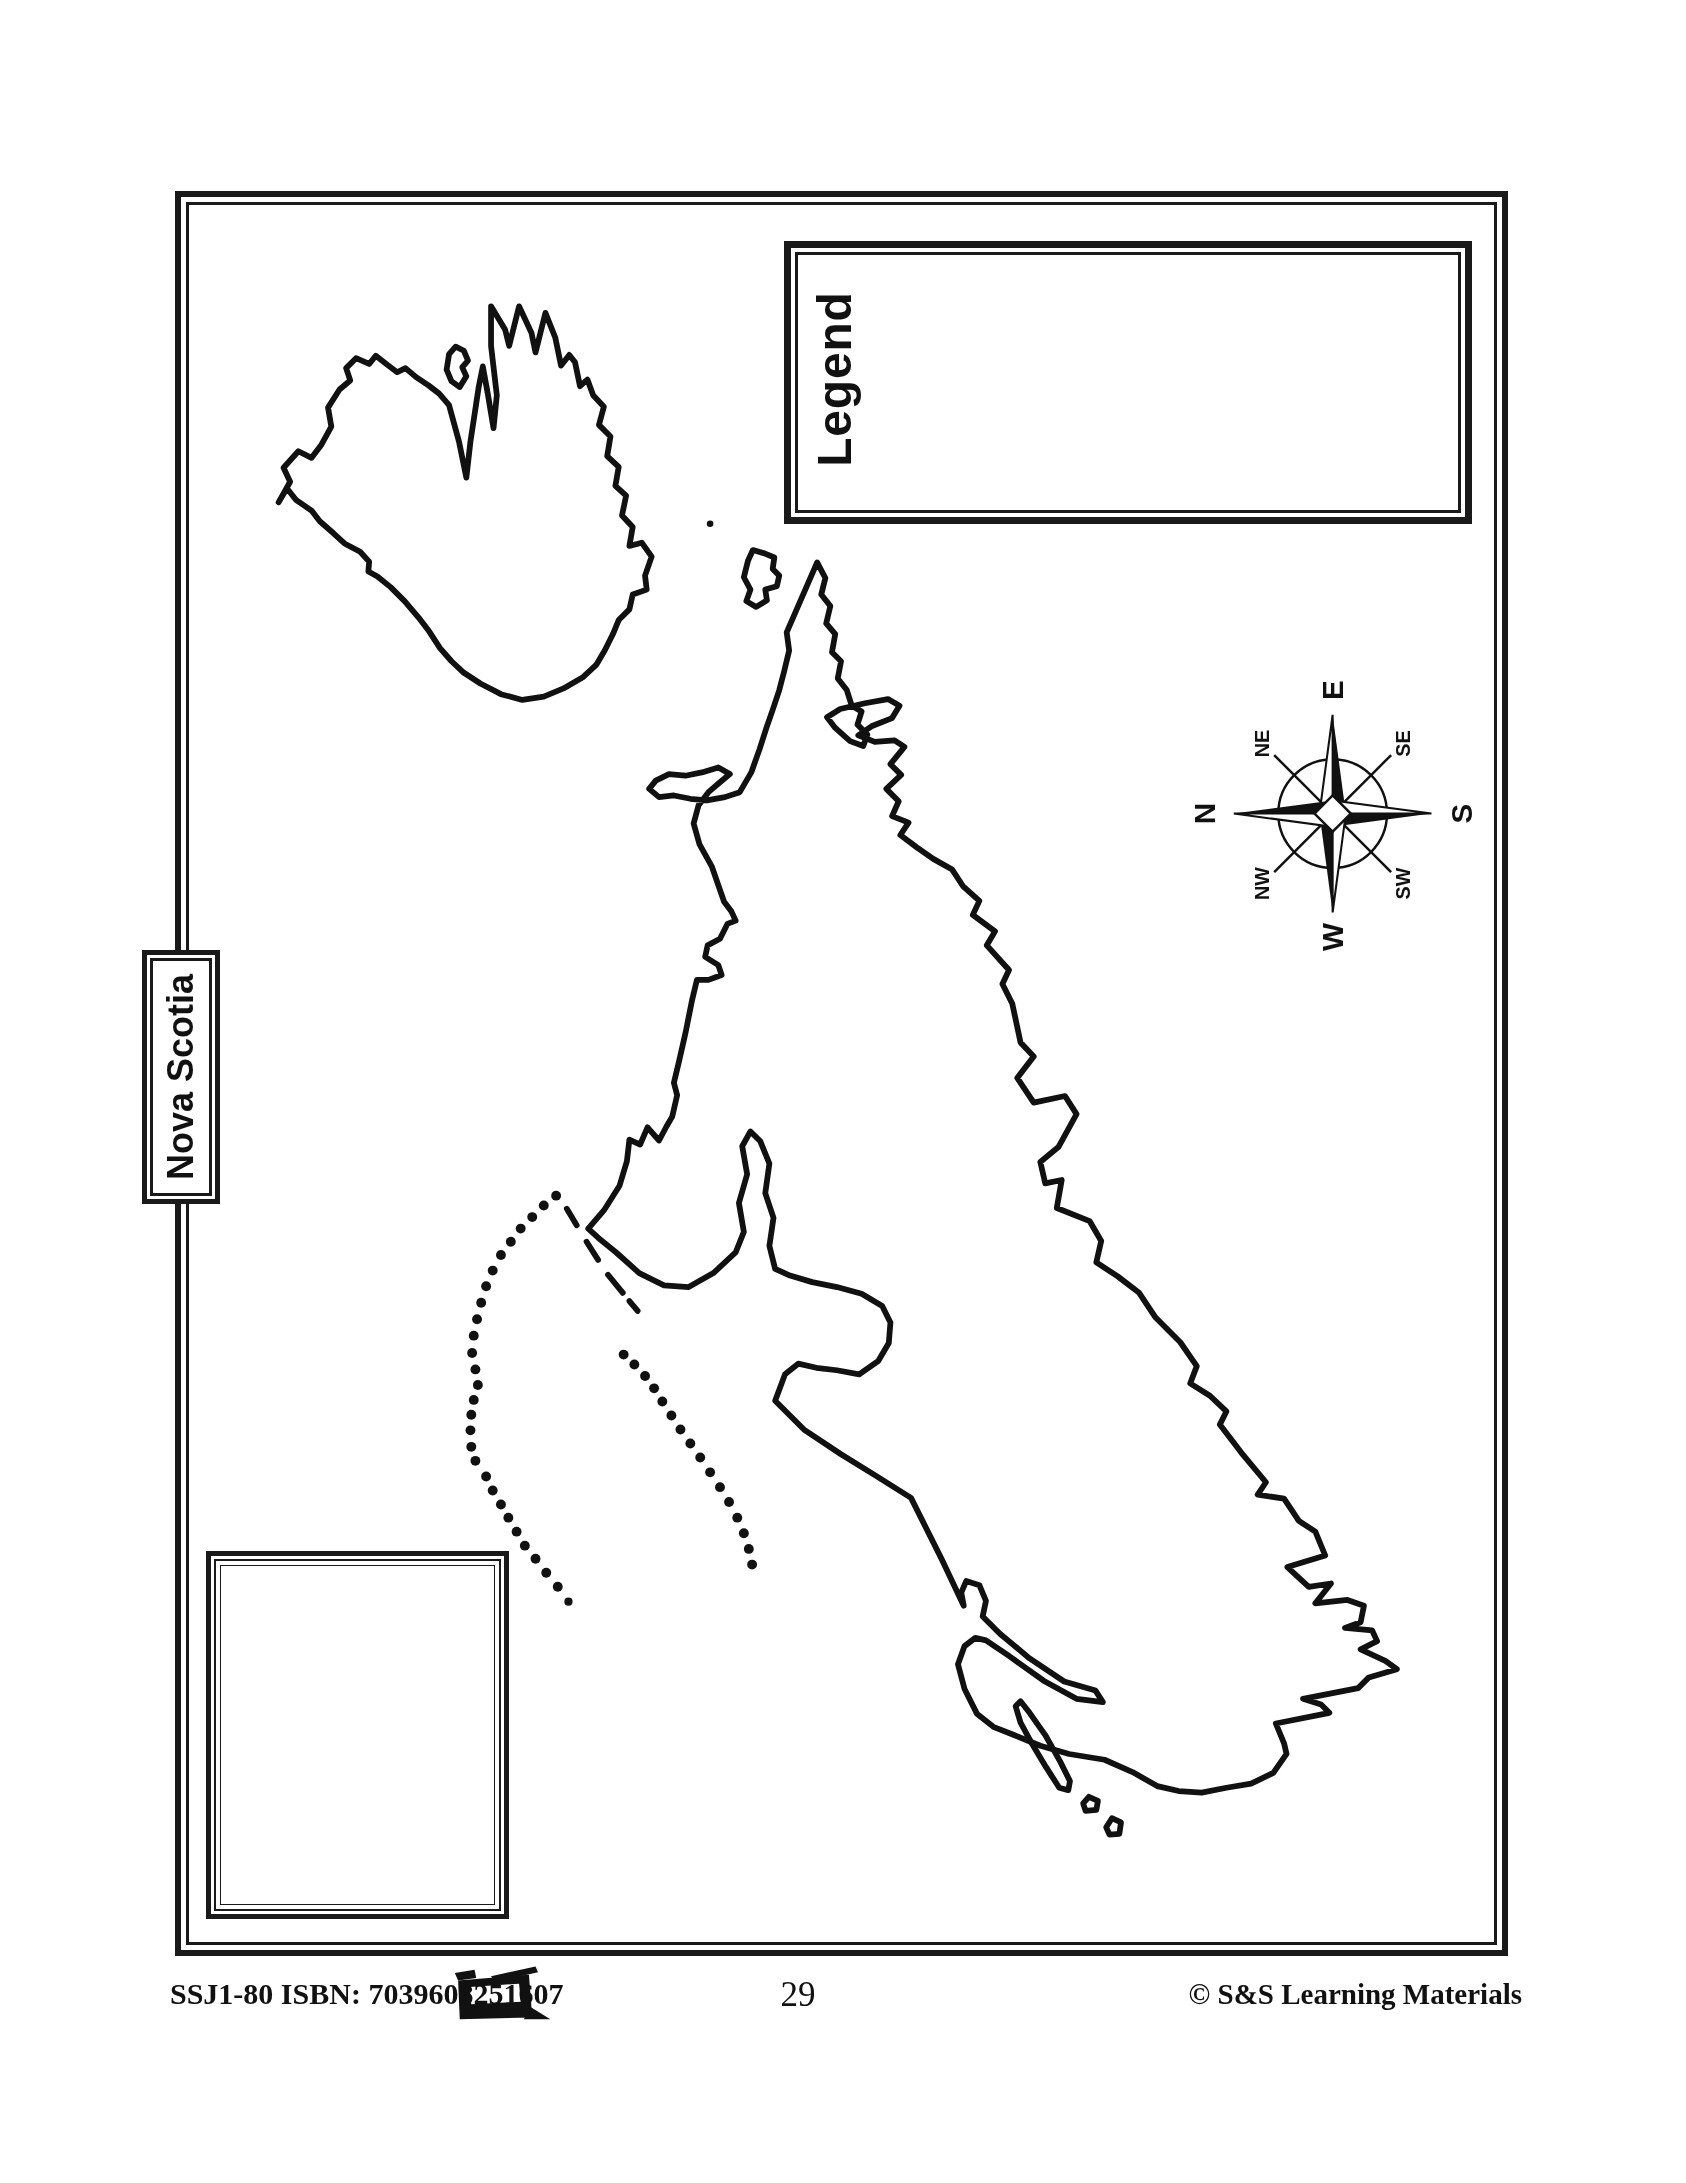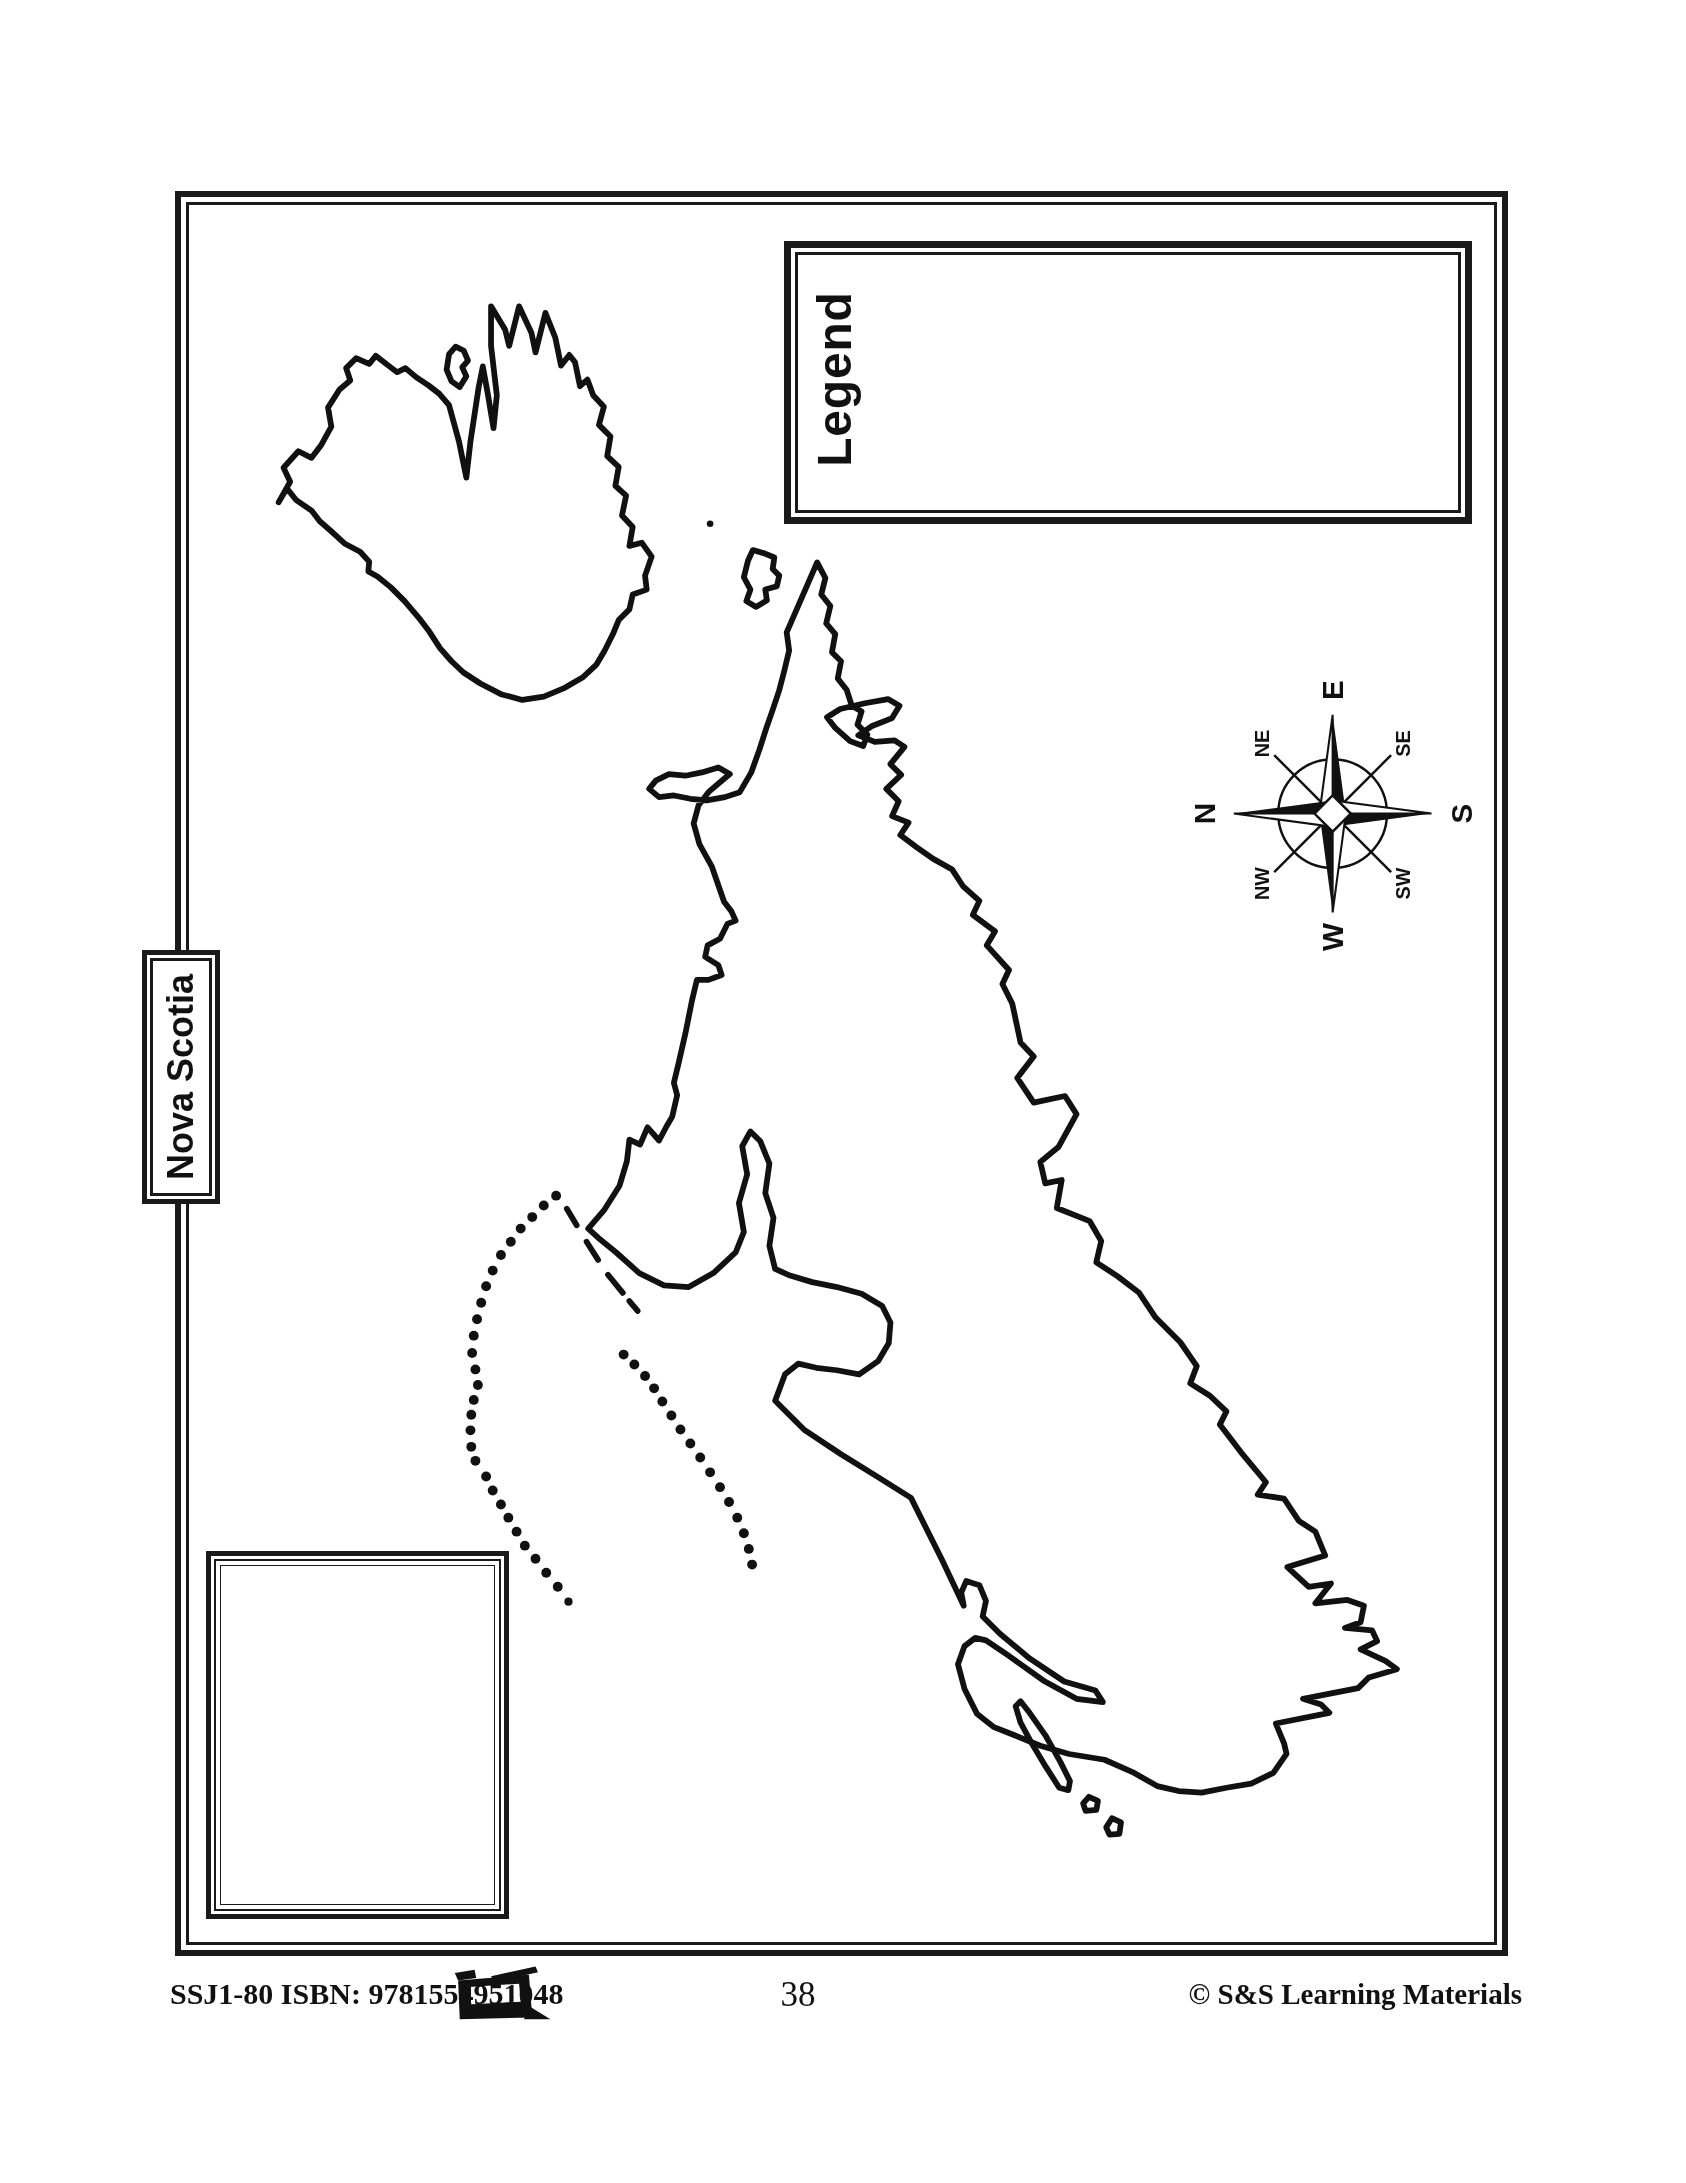--- a/index.html
+++ b/index.html
@@ -245,18 +245,18 @@
     <div class="title-inner"></div>
   </div>
   <div class="title-label">Nova Scotia</div>
 
   <div class="inset-outer">
     <div class="inset-mid">
       <div class="inset-in"></div>
     </div>
   </div>
 
-  <div class="footer-left">SSJ1-80  ISBN: 9781554951048</div>
-  <div class="footer-page">38</div>
+  <div class="footer-left">SSJ1-80  ISBN: 7039608251607</div>
+  <div class="footer-page">29</div>
   <div class="footer-right">© S&amp;S Learning Materials</div>
 
 </div>
 
 
 </body></html>

